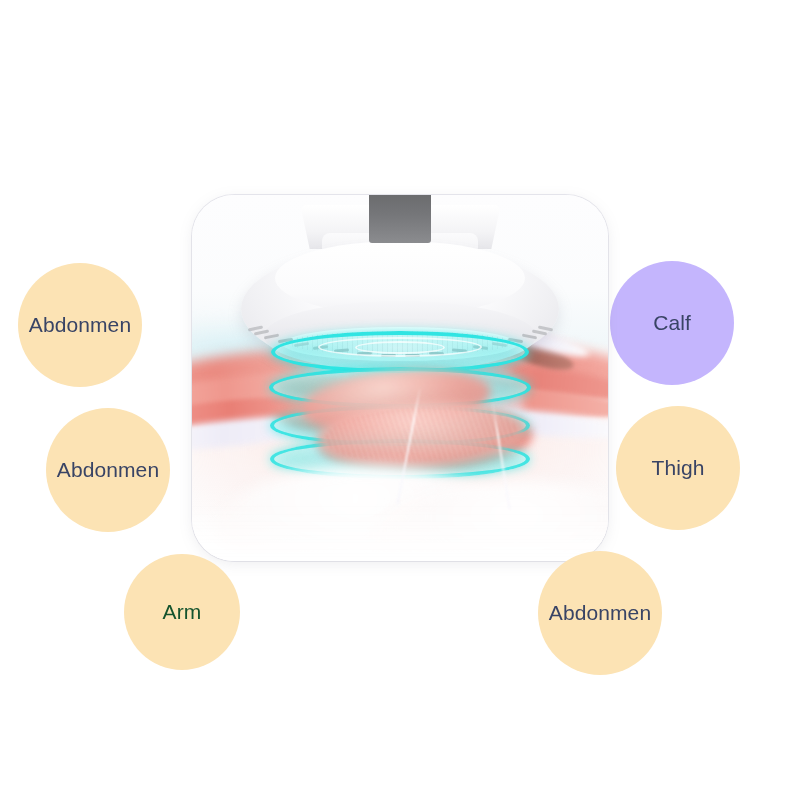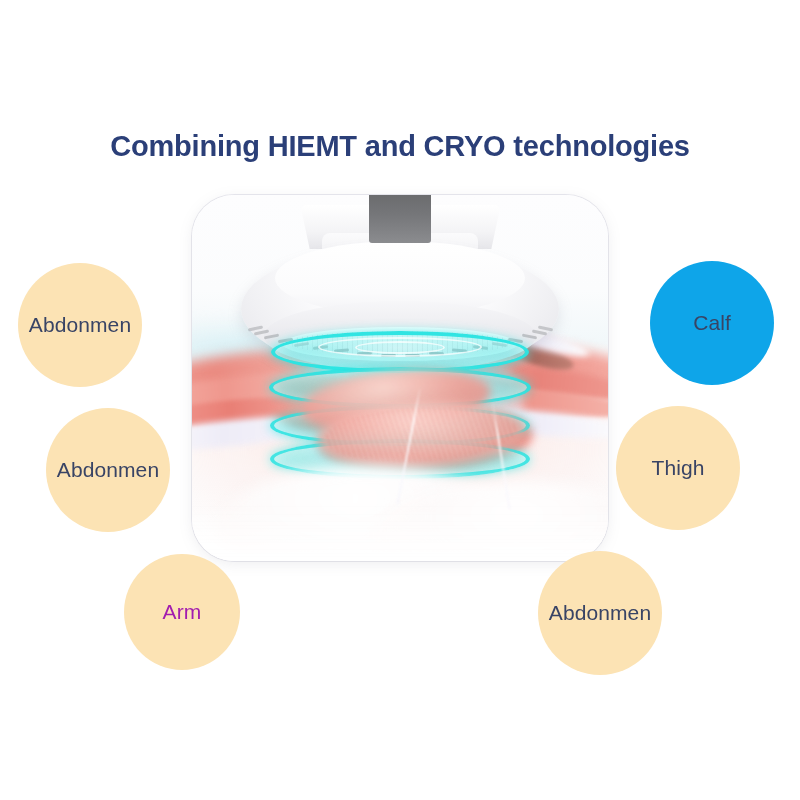--- a/index.html
+++ b/index.html
@@ -300,21 +300,20 @@
     color: #394465;
     white-space: nowrap;
     letter-spacing: .1px;
   }
 </style>
 </head>
 <body>
 
 <div id="stage" style="background: rgb(255, 255, 255);">
 
-  <div id="page-title" style="color: rgb(43, 63, 120);">Combining HIEMT and CRYO technologies</div>
 
   <div id="illustration-card">
     <div class="scene">
 
       <div class="haze-blue"></div>
       <div class="haze-warm"></div>
 
       <div class="muscle-layer">
 
         <div class="fiber soft" style="left:-16%;top:44%;width:48%;height:10%;
@@ -466,23 +465,23 @@
   </div>
 
   <div id="parts-layer">
       <div class="part-circle" style="left: 18px; top: 263px; width: 124px; height: 124px; background: rgb(252, 227, 180);">
         <span class="part-label" style="color: rgb(57, 68, 101); text-align: center;">Abdonmen</span>
       </div>
       <div class="part-circle" style="left: 46px; top: 408px; width: 124px; height: 124px; background: rgb(252, 227, 180);">
         <span class="part-label" style="color: rgb(57, 68, 101);">Abdonmen</span>
       </div>
       <div class="part-circle front" style="left: 124px; top: 554px; width: 116px; height: 116px; background: rgb(252, 227, 180);">
-        <span class="part-label" style="color: #a21caf;">Arm</span>
-      </div>
-      <div class="part-circle" style="left: 650px; top: 261px; width: 124px; height: 124px; background: #0ea5e9;">
+        <span class="part-label" style="color: #14532d;">Arm</span>
+      </div>
+      <div class="part-circle" style="left: 610px; top: 261px; width: 124px; height: 124px; background: #c4b5fd;">
         <span class="part-label" style="color: rgb(57, 68, 101);">Calf</span>
       </div>
       <div class="part-circle" style="left: 616px; top: 406px; width: 124px; height: 124px; background: rgb(252, 227, 180);">
         <span class="part-label" style="color: rgb(57, 68, 101);">Thigh</span>
       </div>
       <div class="part-circle front" style="left: 538px; top: 551px; width: 124px; height: 124px; background: rgb(252, 227, 180);">
         <span class="part-label" style="color: rgb(57, 68, 101);">Abdonmen</span>
       </div>
     </div>
 

